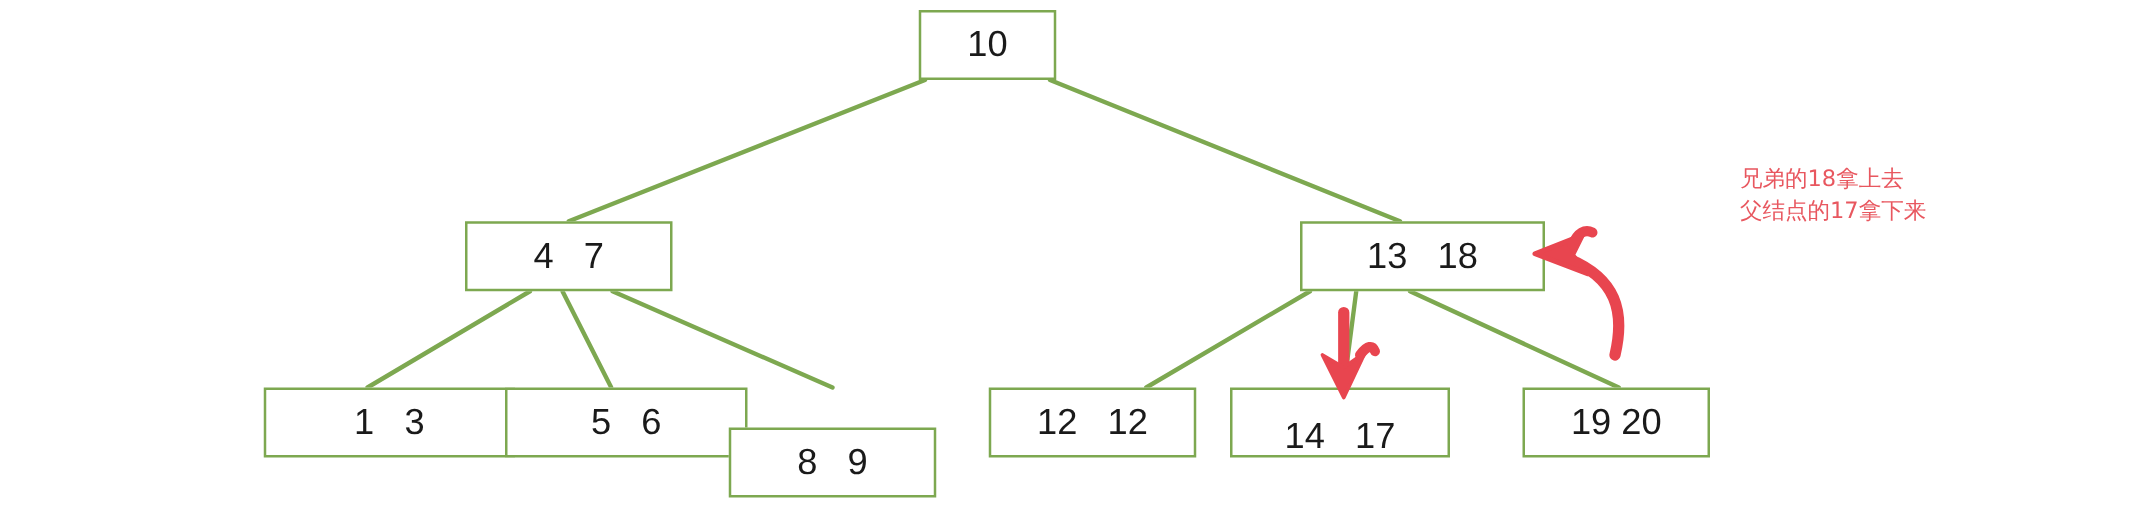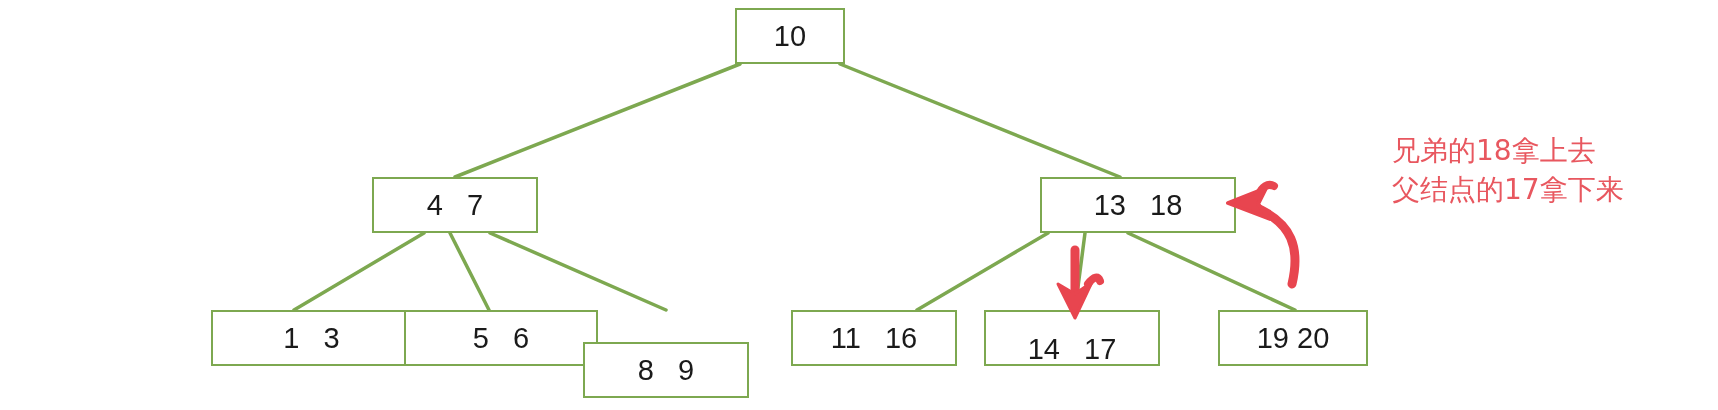--- a/index.html
+++ b/index.html
@@ -40,21 +40,21 @@
     white-space: pre;
     z-index: 3;
   }
   .node .keys {
     display: block;
     white-space: pre;
   }
   .annotation {
     position: absolute;
     color: #e8575f;
-    font-size: 28px;
+    font-size: 18px;
     line-height: 1.38;
     white-space: pre-line;
     z-index: 4;
     font-family: "DejaVu Sans", "Liberation Sans", sans-serif;
   }
   .arrow-layer {
     position: absolute;
     left: 0;
     top: 0;
     width: 1718px;
@@ -92,21 +92,21 @@
     </g>
   </svg>
 
   <div id="nodes-container">
       <div class="node" style="left: 735px; top: 8px; width: 110px; height: 56px; border-color: rgb(125, 168, 80); background: rgb(255, 255, 255); color: rgb(26, 26, 26);"><span class="keys">10</span></div>
       <div class="node" style="left: 372px; top: 177px; width: 166px; height: 56px; border-color: rgb(125, 168, 80); background: rgb(255, 255, 255); color: rgb(26, 26, 26);"><span class="keys">4   7</span></div>
       <div class="node" style="left: 1040px; top: 177px; width: 196px; height: 56px; border-color: rgb(125, 168, 80); background: rgb(255, 255, 255); color: rgb(26, 26, 26); align-items: center;"><span class="keys">13   18</span></div>
       <div class="node" style="left: 211px; top: 310px; width: 201px; height: 56px; border-color: rgb(125, 168, 80); background: rgb(255, 255, 255); color: rgb(26, 26, 26);"><span class="keys">1   3</span></div>
       <div class="node" style="left: 404px; top: 310px; width: 194px; height: 56px; border-color: rgb(125, 168, 80); background: rgb(255, 255, 255); color: rgb(26, 26, 26);"><span class="keys">5   6</span></div>
       <div class="node" style="left: 583px; top: 310px; width: 166px; height: 56px; border-color: rgb(125, 168, 80); background: rgb(255, 255, 255); color: rgb(26, 26, 26); margin-top: 32px;"><span class="keys">8   9</span></div>
-      <div class="node" style="left: 791px; top: 310px; width: 166px; height: 56px; border-color: rgb(125, 168, 80); background: rgb(255, 255, 255); color: rgb(26, 26, 26);"><span class="keys">11   16</span></div>
+      <div class="node" style="left: 791px; top: 310px; width: 166px; height: 56px; border-color: rgb(125, 168, 80); background: rgb(255, 255, 255); color: rgb(26, 26, 26);"><span class="keys">12   12</span></div>
       <div class="node" style="left: 984px; top: 310px; width: 176px; height: 56px; border-color: rgb(125, 168, 80); background: rgb(255, 255, 255); color: rgb(26, 26, 26); align-items: flex-end;"><span class="keys">14   17</span></div>
       <div class="node" style="left: 1218px; top: 310px; width: 150px; height: 56px; border-color: rgb(125, 168, 80); background: rgb(255, 255, 255); color: rgb(26, 26, 26);"><span class="keys">19 20</span></div>
     </div>
 
   <div class="annotation" style="left: 1392px; top: 132px; color: rgb(232, 87, 95);">兄弟的18拿上去
 父结点的17拿下来</div>
 
 </div>
 
 </body></html>

